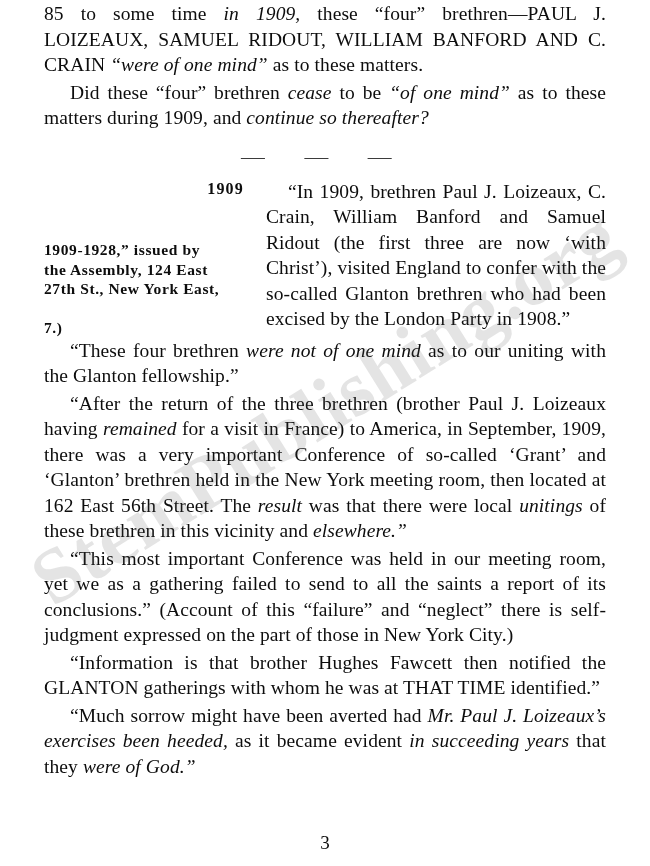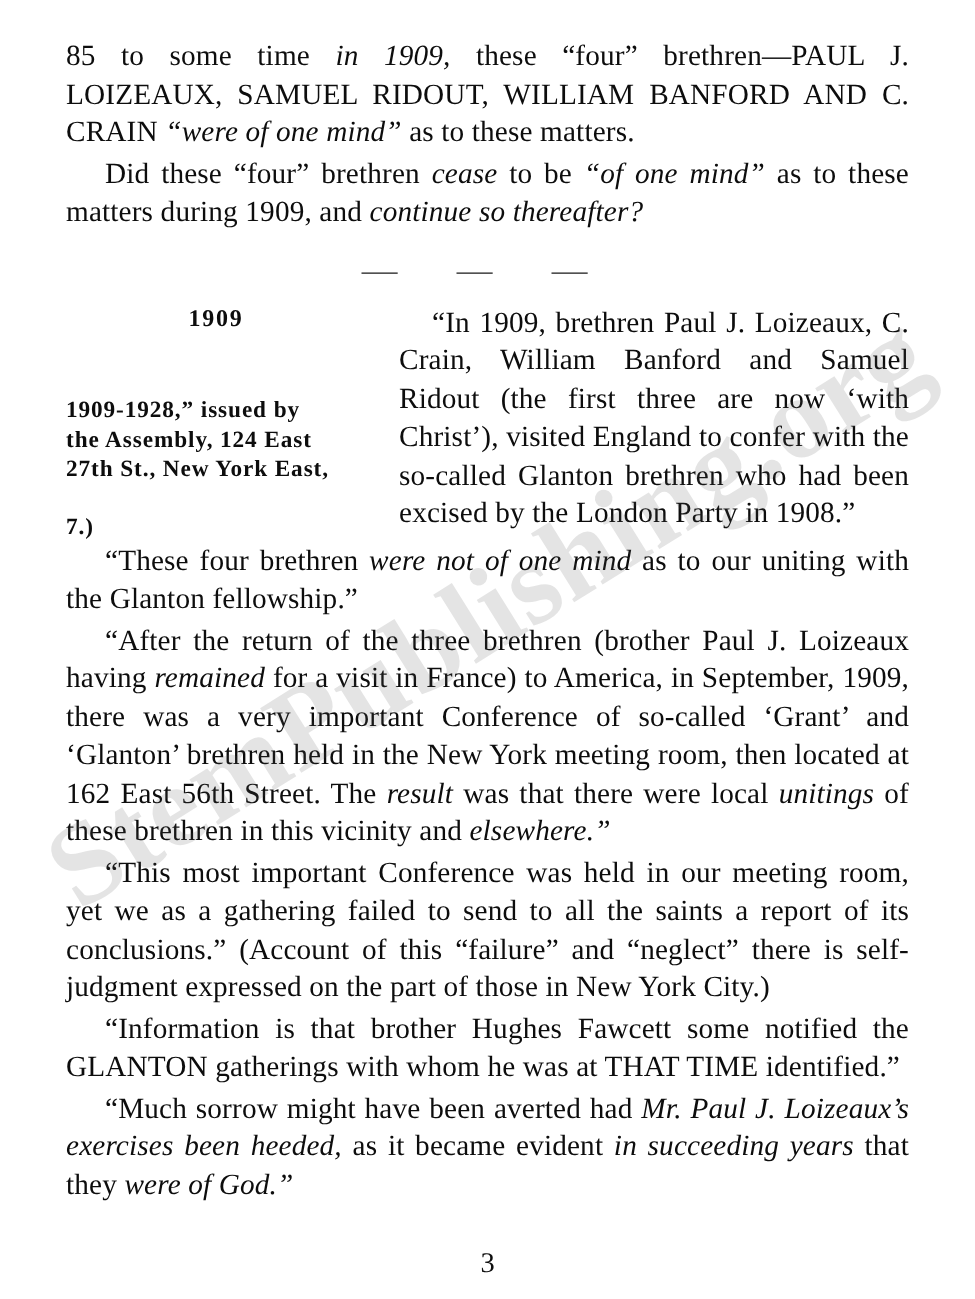--- a/index.html
+++ b/index.html
@@ -17,21 +17,21 @@
   }
   #page {
     position: absolute;
     left: 0; top: 0;
     width: 650px;
     height: 866px;
   }
   .content {
     position: absolute;
     left: 44px;
-    top: 25px;
+    top: 1px;
     width: 562px;
   }
   p {
     margin: 0 0 2px 0;
     font-size: 19.5px;
     line-height: 25.5px;
     text-align: justify;
     text-justify: inter-word;
     letter-spacing: 0.1px;
   }
@@ -71,21 +71,21 @@
   .boxhead {
     font-family: "Liberation Serif", "DejaVu Serif", serif;
     font-weight: bold;
     font-size: 15.5px;
     line-height: 19.5px;
     letter-spacing: 0.6px;
     text-align: left;
   }
   .boxhead .year {
     display: block;
-    text-align: center;
+    text-align: right;
     letter-spacing: 1.2px;
     margin-bottom: 3px;
     font-size: 16px;
   }
   .boxhead .big {
     letter-spacing: 2.2px;
     font-size: 16px;
   }
   .col-right p {
     text-align: justify;
@@ -160,21 +160,21 @@
         <p class="first">“In 1909, brethren Paul J. Loizeaux, C. Crain, William Banford and Samuel Ridout (the first three are now ‘with Christ’), visited England to confer with the so-called Glanton brethren who had been excised by the London Party in 1908.”</p>
       </div>
     </div>
 
     <p class="indent"><span>“These four brethren </span><span class="it">were not of one mind</span><span> as to our uniting with the Glanton fellowship.”</span></p>
 
     <p class="indent"><span>“After the return of the three brethren (brother Paul J. Loizeaux having </span><span class="it">remained</span><span> for a visit in France) to America, in September, 1909, there was a very important Conference of so-called ‘Grant’ and ‘Glanton’ brethren held in the New York meeting room, then located at 162 East 56th Street.  The </span><span class="it">result</span><span> was that there were local </span><span class="it">unitings</span><span> of these brethren in this vicinity and </span><span class="it">elsewhere.”</span></p>
 
     <p class="indent">“This most important Conference was held in our meeting room, yet we as a gathering failed to send to all the saints a report of its conclusions.”   (Account of this “failure” and “neglect” there is self-judgment expressed on the part of those in New York City.)</p>
 
-    <p class="indent">“Information is that brother Hughes Fawcett some notified the GLANTON gatherings with whom he was at THAT TIME identified.”</p>
+    <p class="indent">“Information is that brother Hughes Fawcett then notified the GLANTON gatherings with whom he was at THAT TIME identified.”</p>
 
     <p class="indent"><span>“Much sorrow might have been averted had </span><span class="it">Mr. Paul J. Loizeaux’s exercises been heeded,</span><span> as it became evident </span><span class="it">in succeeding years</span><span> that they </span><span class="it">were of God.”</span></p>
 
   </div>
 
   <div class="pagenum">3</div>
 
 </div>
 
 </body></html>

